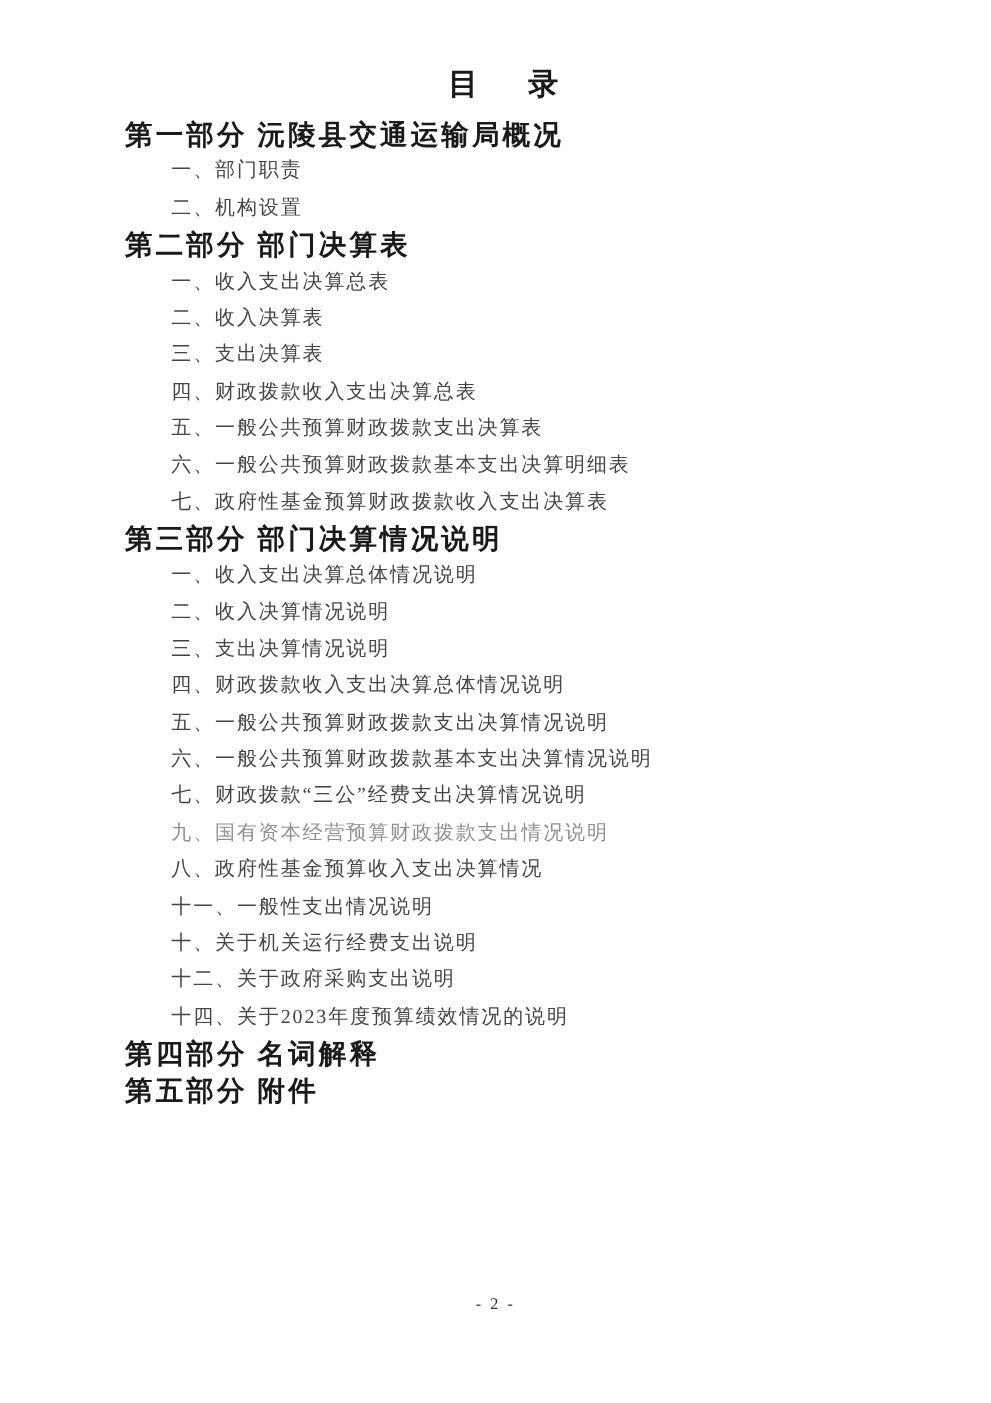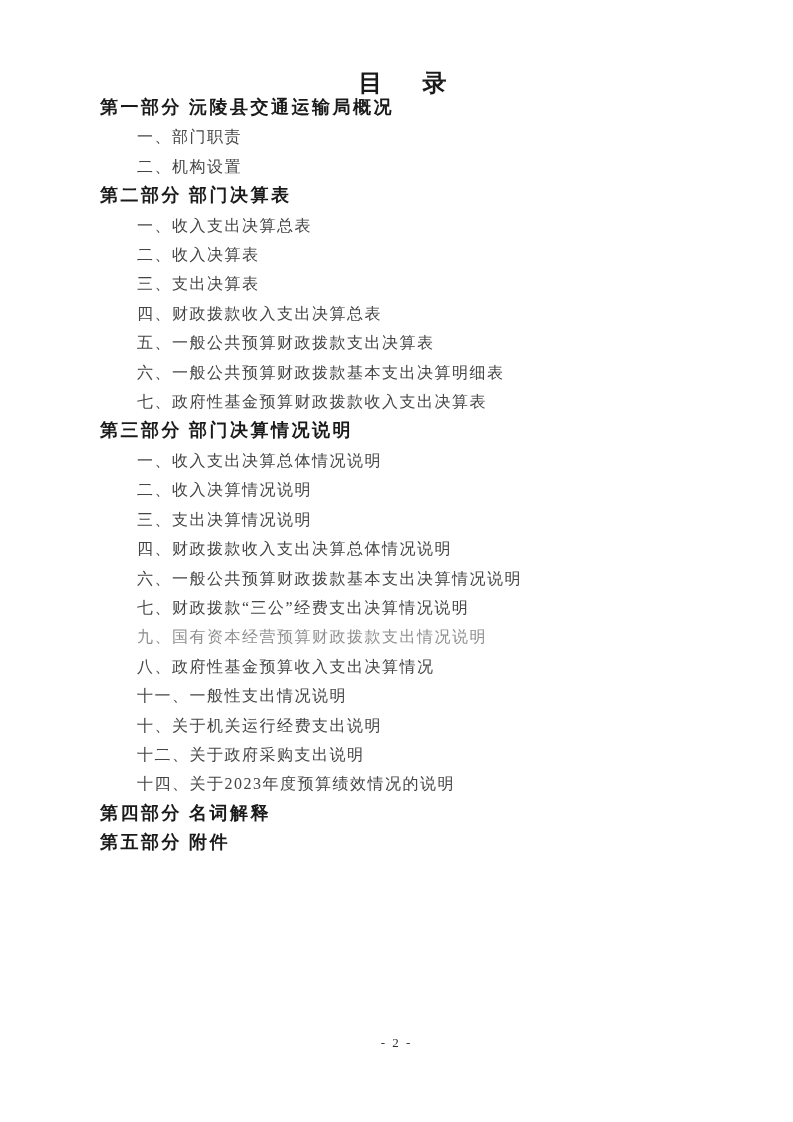--- a/index.html
+++ b/index.html
@@ -17,39 +17,39 @@
     position: relative;
     overflow: hidden;
     font-family: "Liberation Serif", "DejaVu Serif", serif;
   }
   .page {
     position: absolute;
     inset: 0;
   }
   .doc-title {
     position: absolute;
-    top: 68px;
+    top: 53px;
     left: 100px;
     right: 80px;
     margin: 0;
     text-align: center;
     font-size: 24px;
     line-height: 30px;
     font-weight: bold;
     letter-spacing: 8px;
     color: var(--heading-color);
   }
   .toc {
     position: absolute;
     top: 93px;
     left: 100px;
     right: 50px;
   }
   .sec-heading {
-    font-size: 18px;
+    font-size: 22px;
     line-height: 29.4px;
     font-weight: bold;
     letter-spacing: 2.5px;
     color: var(--heading-color);
     white-space: nowrap;
   }
   .toc-item {
     font-size: 16px;
     line-height: 29.4px;
     padding-left: 37px;
@@ -97,20 +97,21 @@
       <div class="toc-item">六、一般公共预算财政拨款基本支出决算明细表</div>
       <div class="toc-item">七、政府性基金预算财政拨款收入支出决算表</div>
     </div>
 
     <div>
       <div class="sec-heading">第三部分 部门决算情况说明</div>
       <div class="toc-item">一、收入支出决算总体情况说明</div>
       <div class="toc-item">二、收入决算情况说明</div>
       <div class="toc-item">三、支出决算情况说明</div>
       <div class="toc-item">四、财政拨款收入支出决算总体情况说明</div>
+      <div class="toc-item">五、一般公共预算财政拨款支出决算情况说明</div>
       <div class="toc-item">六、一般公共预算财政拨款基本支出决算情况说明</div>
       <div class="toc-item">七、财政拨款“三公”经费支出决算情况说明</div>
       <div class="toc-item muted">九、国有资本经营预算财政拨款支出情况说明</div>
       <div class="toc-item">八、政府性基金预算收入支出决算情况</div>
       <div class="toc-item">十一、一般性支出情况说明</div>
       <div class="toc-item">十、关于机关运行经费支出说明</div>
       <div class="toc-item">十二、关于政府采购支出说明</div>
       <div class="toc-item">十四、关于2023年度预算绩效情况的说明</div>
     </div>
 

